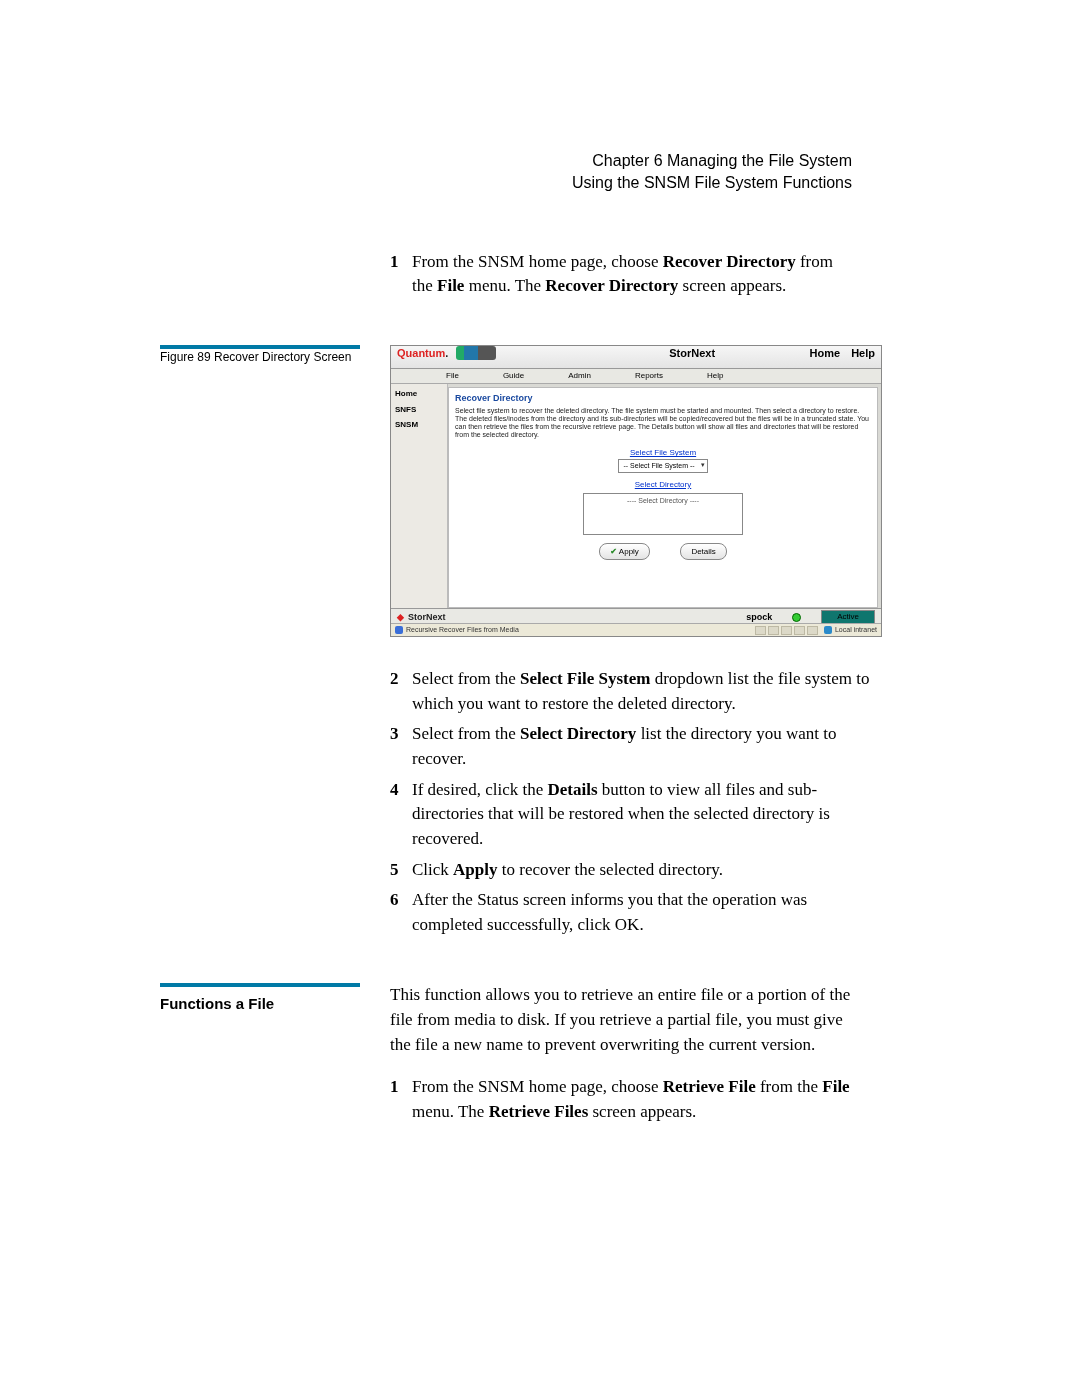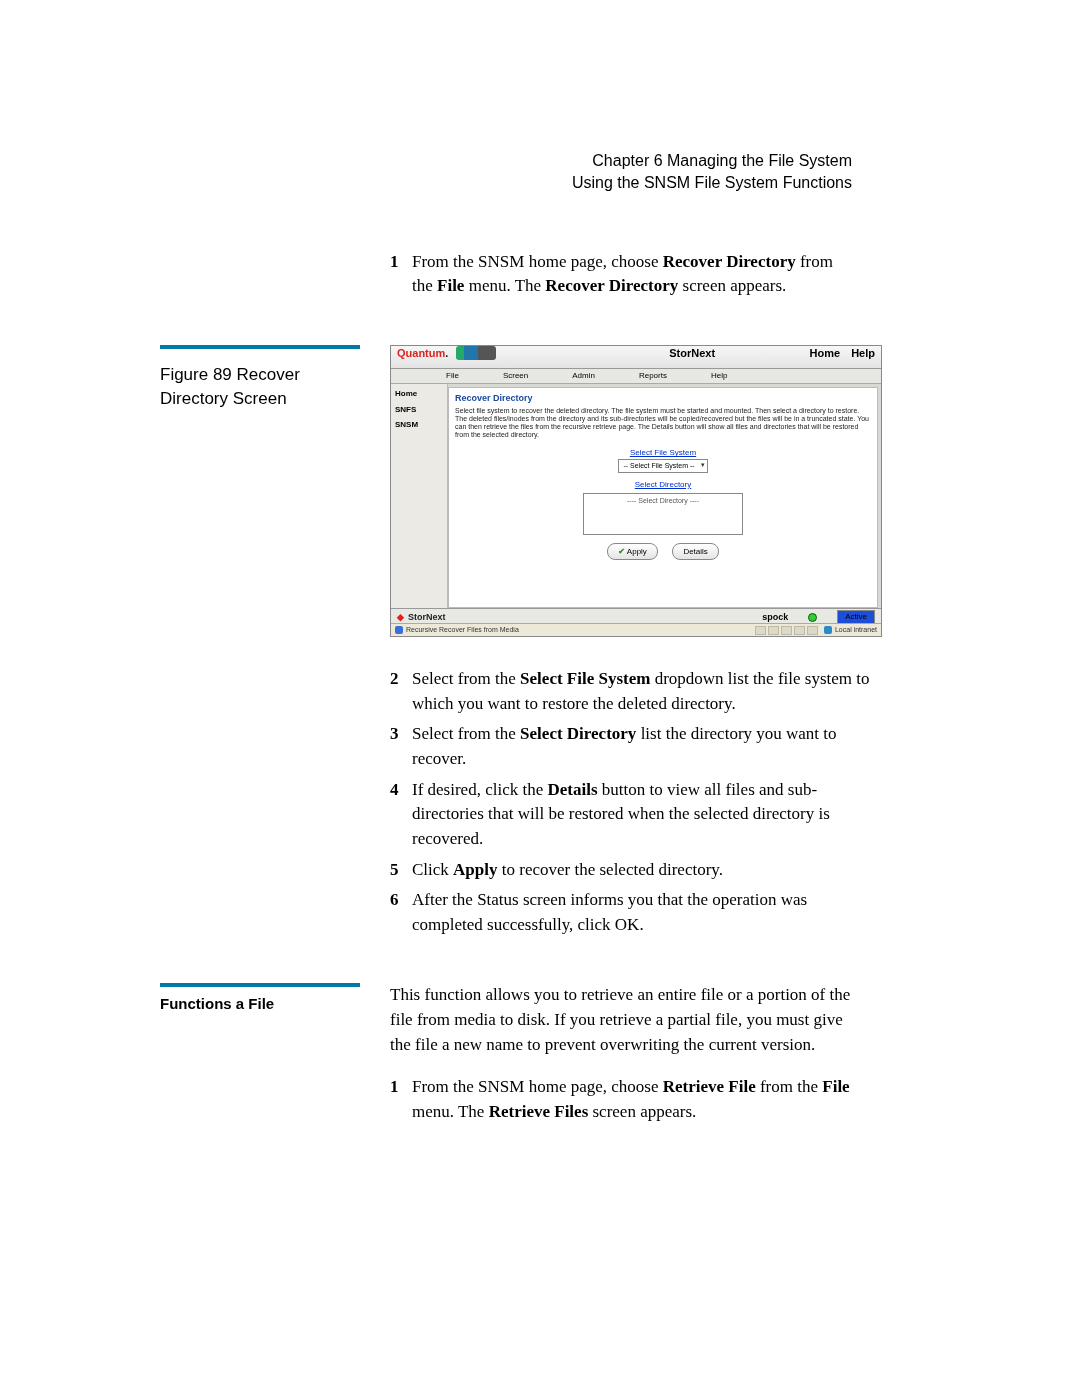--- a/index.html
+++ b/index.html
@@ -45,22 +45,22 @@
     width: 22px;
     flex-shrink: 0;
     font-weight: bold;
   }
   .step-txt {
     flex: 1;
   }
   .bold { font-weight: bold; }
   .fig-caption {
     border-top: 4px solid #007aa6;
-    padding-top: 14px;
-    font-size: 17px;
+    padding-top: 0;
+    font-size: 12px;
   }
   .section-heading {
     border-top: 4px solid #007aa6;
     padding-top: 6px;
     font-weight: bold;
     font-size: 15px;
   }
   .retrieve-intro { margin-bottom: 18px; }
 
   
@@ -141,33 +141,33 @@
   .fake-select::after{
     content:"▾"; position:absolute; right:2px; top:0; font-size:7px; color:#333;
   }
   .dir-box {
     width: 160px; height: 42px; margin: 2px auto 8px; border:1px solid #888; background:#fff;
     font-size:7px; color:#555; padding:2px 4px; box-sizing:border-box;
   }
   .btn-row { text-align:center; }
   .btn {
     display:inline-block; border:1px solid #888; background:linear-gradient(#fff,#e4e4e4);
-    font-size:8px; padding:2px 10px; margin:0 6px; border-radius:8px; cursor:pointer;
+    font-size:8px; padding:2px 10px; margin:0 14px; border-radius:8px; cursor:pointer;
   }
   .btn .chk { color:#2a8a2a; font-weight:bold; margin-right:2px;}
   .shot-foot {
     display:flex; align-items:center; height:16px;
     border-top:1px solid #999; background:#e9e9e4;
     font-size:9px; padding:0 6px; font-weight:bold;
   }
   .foot-logo { color:#d22; margin-right:4px; font-size:9px;}
   .foot-prod { color:#222; }
   .foot-right { margin-left:auto; display:flex; align-items:center; gap:20px; font-weight:bold;}
   .led { width:7px; height:7px; background:#3c3; border-radius:50%; border:1px solid #060; display:inline-block;}
-  .active-pill { border:1px solid #888; padding:0 7px; background:#1d4ed8; font-weight:normal; font-size:8px;}
+  .active-pill { border:1px solid #888; padding:0 15px; background:#0f766e; font-weight:normal; font-size:8px;}
   .status-strip {
     position:absolute; bottom:0; left:0; right:0; height:12px;
     background:#ece9d8; border-top:1px solid #aaa; font-size:7px;
     display:flex; align-items:center; padding:0 4px; color:#333;
   }
   .status-strip .ie-ico{width:8px;height:8px;background:#3a6ed8;border-radius:2px;margin-right:3px;}
   .status-strip .spacer{flex:1;}
   .status-strip .boxes{display:flex;gap:2px;margin-right:6px;}
   .status-strip .boxes span{width:9px;height:7px;background:#dcd9c8;border:1px solid #bdb9a4;}
   .status-strip .intranet-ico{width:8px;height:8px;background:#2a8aca;border-radius:2px;margin-right:3px;}
@@ -213,21 +213,21 @@
           <span class="brand"><span>Quantum</span><span class="brand-dot">.</span></span>
           <span class="logo-swirl"></span>
           <span class="product-title">StorNext</span>
           <span class="top-links">
             <span>Home</span>
             <span>Help</span>
           </span>
         </div>
         <div class="shot-menu">
           <span>File</span>
-          <span>Screen</span>
+          <span>Guide</span>
           <span>Admin</span>
           <span>Reports</span>
           <span>Help</span>
         </div>
         <div class="shot-body">
           <div class="shot-side">
             <div>Home</div>
             <div>SNFS</div>
             <div>SNSM</div>
           </div>

